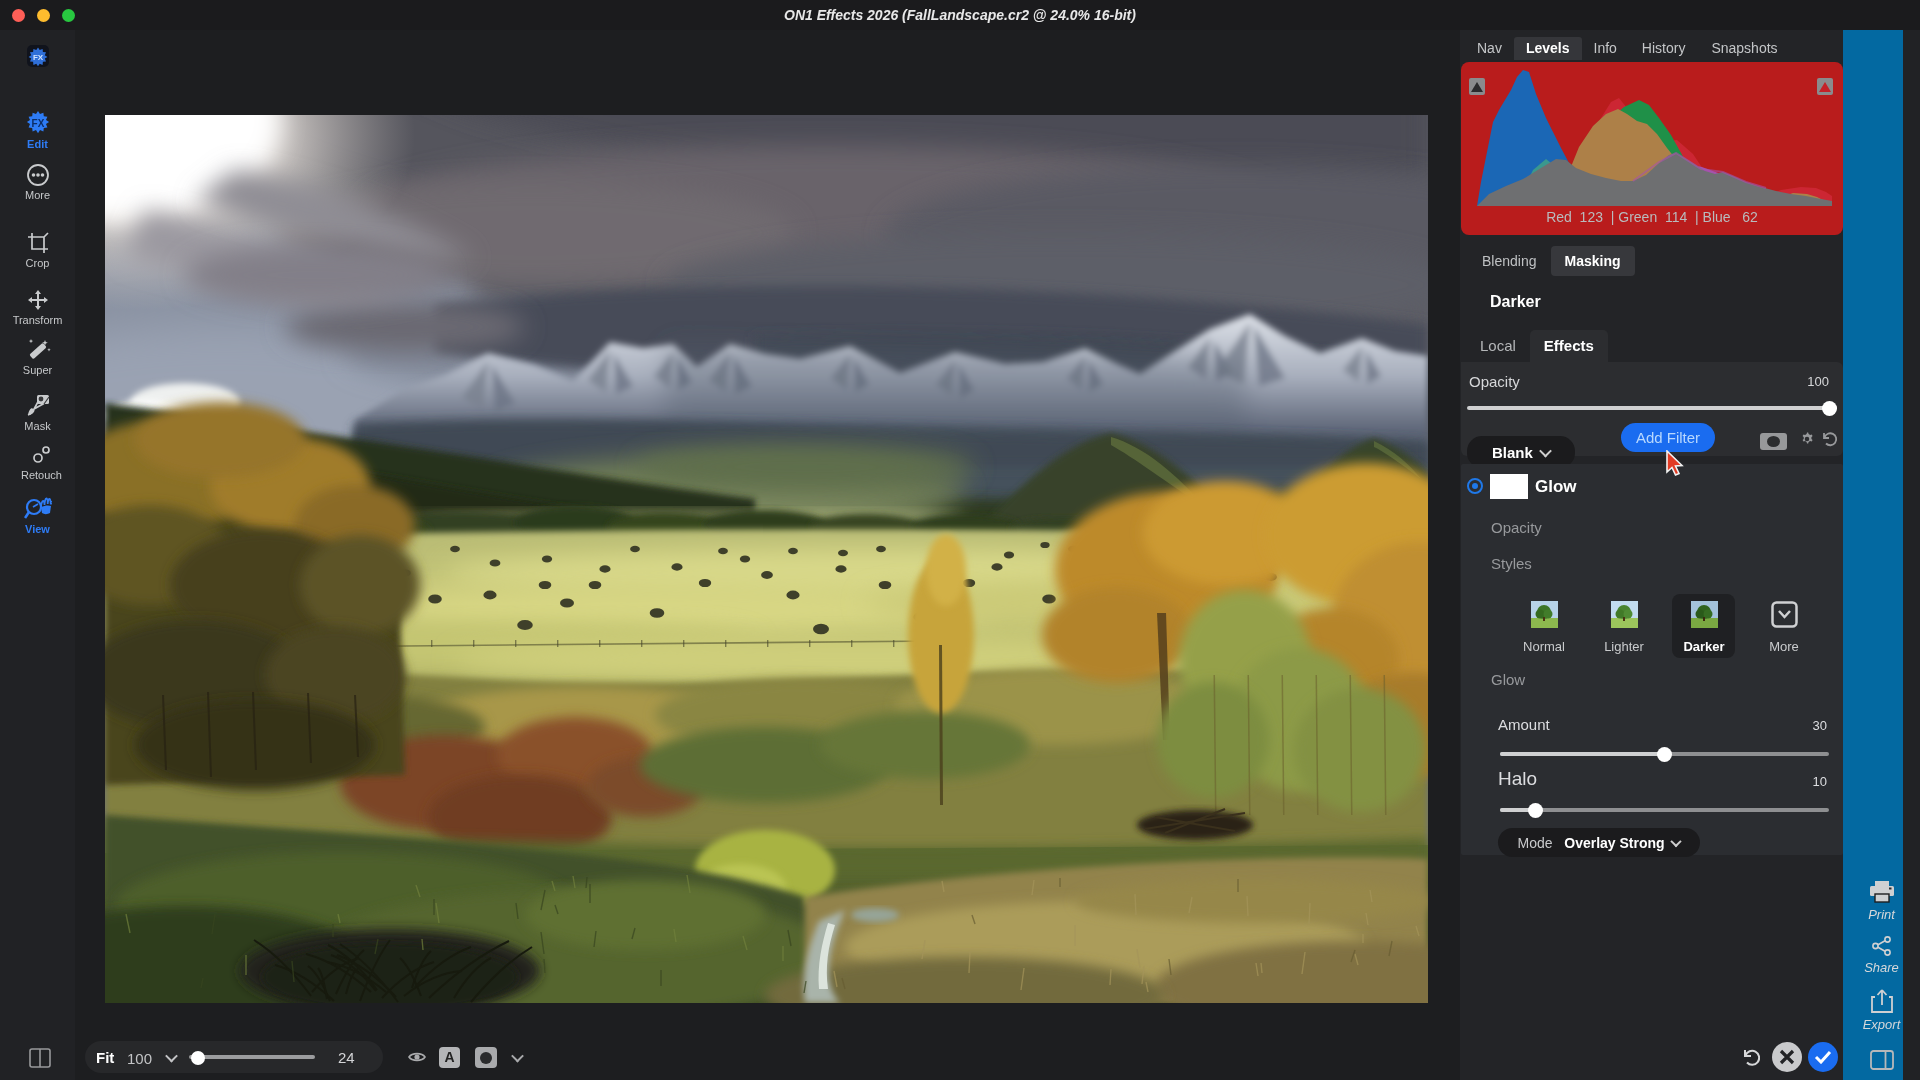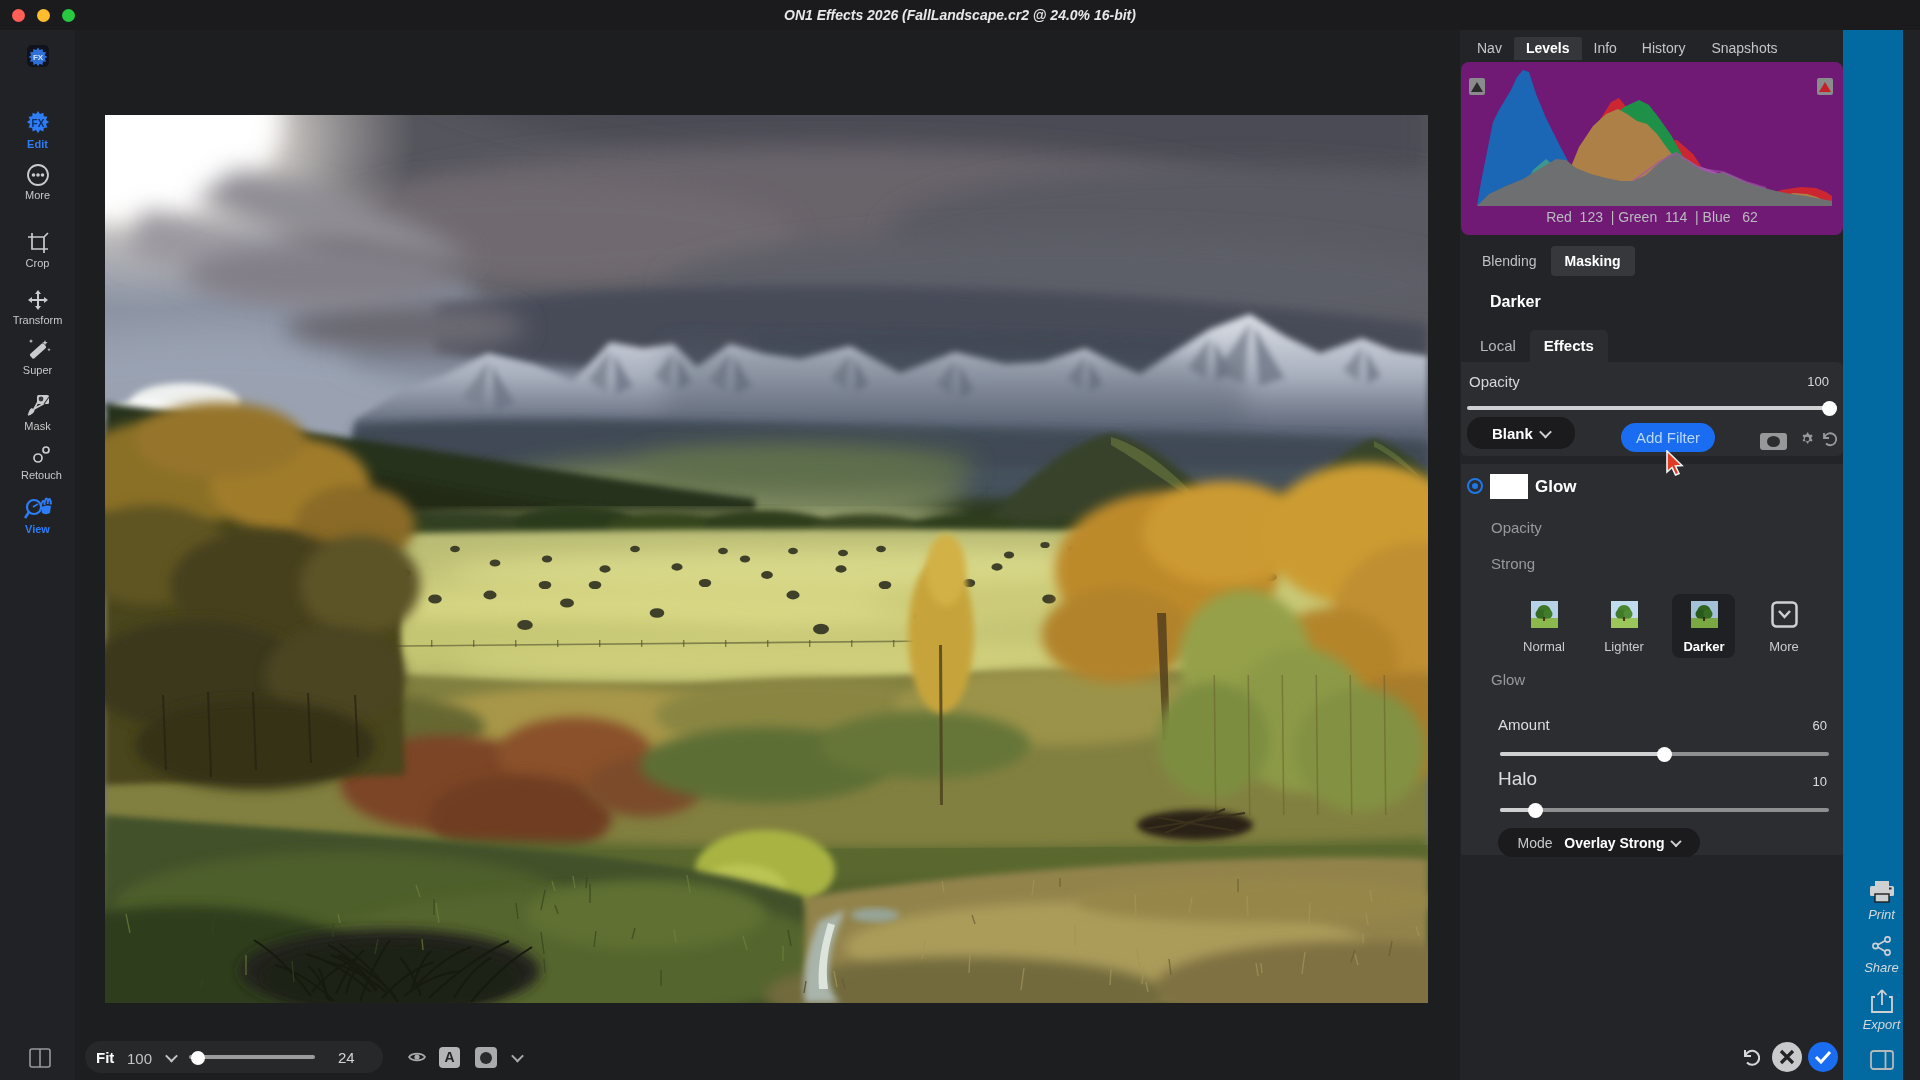--- a/index.html
+++ b/index.html
@@ -16,21 +16,21 @@
 #leftrail { position:absolute; left:0; top:30px; width:75px; height:1050px; background:#212225; }
 
 #rightpanel { position:absolute; left:1460px; top:30px; width:383px; height:1050px; background:#232427; }
 #farright { position:absolute; left:1843px; top:30px; width:60px; height:1050px; background:#0369a1;font-style:italic; }
 
 #bottombar { position:absolute; left:75px; top:1016px; width:1385px; height:64px; background:#1d1e20; }
 
 .rtabs { position:absolute; left:8px; top:7px; height:23px; display:flex; align-items:center; color:#c4c6c8; font-size:14px; }
 .rtabs span { padding:0 12px; line-height:23px; }
 .rtabs .sel { background:#35363a; color:#fff; font-weight:bold; border-radius:3px 3px 0 0; }
-#histo { position:absolute; left:1px; top:32px; width:382px; height:173px; background:#701a75; border-radius:8px; }
+#histo { position:absolute; left:1px; top:32px; width:382px; height:173px; background:#b91c1c; border-radius:8px; }
 .cliptri { position:absolute; top:16px; width:16px; height:17px; background:#8a8b8d; border-radius:2px; display:flex; align-items:center; justify-content:center; }
 #rgbline { position:absolute; left:0; top:147px; width:382px; text-align:center; color:#b9bbbd; font-size:14px; }
 .btabs { position:absolute; top:216px; left:8px; display:flex; color:#bfc1c3; font-size:14px; }
 .btabs span { padding:0 14px; line-height:30px; }
 .btabs .sel { background:#37383c; color:#fff; font-weight:bold; border-radius:4px; }
 #layers { position:absolute; left:30px; top:263px; color:#fff; font-weight:bold; font-size:16px; }
 .ltabs { position:absolute; top:300px; left:6px; display:flex; color:#b5b7b9; font-size:15px; }
 .ltabs span { padding:0 14px; line-height:32px; }
 .ltabs .sel { background:#2c2d30; color:#fff; font-weight:bold; border-radius:5px 5px 0 0; }
 #opgroup { position:absolute; left:1px; top:332px; width:382px; height:94px; background:#2c2d30; border-radius:0 6px 6px 6px; }
@@ -507,40 +507,40 @@
     <div class="ltabs">
         <span>Local</span>
         <span class="sel">Effects</span>
       </div>
     <div id="opgroup">
       <div style="position:absolute;left:8px;top:11px;font-size:15px;color:#d6d7d9;">Opacity</div>
       <div style="position:absolute;right:14px;top:12px;font-size:13px;color:#d6d7d9;">100</div>
       <div class="slider" style="position:absolute;left:6px;top:44px;width:370px;">
           <div class="knob" style="left:362px;"></div>
         </div>
-      <div class="pill" style="position:absolute;left:6px;top:55px;width:108px;height:32px;font-size:15px;">Blank&nbsp;&nbsp;<span class="chev"></span></div>
+      <div class="pill" style="position:absolute;left:6px;top:74px;width:108px;height:32px;font-size:15px;">Blank&nbsp;&nbsp;<span class="chev"></span></div>
       <div class="pill" style="position:absolute;left:160px;top:61px;width:94px;height:29px;background:#1a6cf0;color:#b8d8fe;font-size:15px;font-weight:normal;">Add Filter</div>
       <div style="position:absolute;left:299px;top:71px;width:27px;height:17px;background:#97989a;border-radius:3px;">
           <div style="position:absolute;left:7px;top:3px;width:13px;height:11px;background:#2c2d2f;border-radius:50%;"></div>
         </div>
       <svg style="position:absolute;left:336px;top:67px;" width="20" height="20" viewBox="0 0 20 20">
           <path fill="#98999b" d="M10,3.5 l1.2,0 .4,1.6a5 5 0 0 1 1.5,.9 l1.6,-.5 .9,1.5 -1.2,1.2a5 5 0 0 1 0,1.7 l1.2,1.2 -.9,1.5 -1.6,-.5a5 5 0 0 1 -1.5,.9 l-.4,1.6 -1.2,0 -.4,-1.6a5 5 0 0 1 -1.5,-.9 l-1.6,.5 -.9,-1.5 1.2,-1.2a5 5 0 0 1 0,-1.7 l-1.2,-1.2 .9,-1.5 1.6,.5a5 5 0 0 1 1.5,-.9 Z M10,7.7 a2.3,2.3 0 1 0 0,4.6 a2.3,2.3 0 1 0 0,-4.6 Z"></path>
         </svg>
       <svg style="position:absolute;left:359px;top:69px;" width="18" height="16" viewBox="0 0 18 16">
           <path d="M4,2 L4,7 L9,7 M4.5,6.5 A6,6 0 1 1 6,12.5" fill="none" stroke="#98999b" stroke-width="1.8"></path>
         </svg>
     </div>
     <div id="glowpanel">
       <div style="position:absolute;left:6px;top:14px;width:16px;height:16px;border-radius:50%;border:2px solid #1f78e8;">
           <div style="position:absolute;left:3px;top:3px;width:6px;height:6px;border-radius:50%;background:#1f78e8;"></div>
         </div>
       <div style="position:absolute;left:29px;top:10px;width:38px;height:25px;background:#fff;"></div>
       <div style="position:absolute;left:74px;top:13px;font-size:17px;font-weight:bold;color:#fff;">Glow</div>
       <div class="dim" style="position:absolute;left:30px;top:55px;font-size:15px;">Opacity</div>
-      <div class="dim" style="position:absolute;left:30px;top:91px;font-size:15px;">Strong</div>
+      <div class="dim" style="position:absolute;left:30px;top:91px;font-size:15px;">Styles</div>
       <div style="position:absolute;left:211px;top:130px;width:63px;height:64px;background:#1f2023;border-radius:8px;"></div>
       <div class="styitem" style="left:55px;top:137px;width:56px;"><svg class="thumb" width="27" height="27" viewBox="0 0 27 27">
             <rect width="27" height="27" fill="#b7d3e8"></rect>
             <rect y="17" width="27" height="10" fill="#8cb84e"></rect>
             <circle cx="13" cy="11" r="7" fill="#3d7626"></circle>
             <circle cx="9" cy="13" r="4.5" fill="#356a20"></circle>
             <circle cx="17" cy="13" r="4.5" fill="#417c2a"></circle>
             <rect x="12" y="16" width="2" height="4" fill="#4a3214"></rect>
           </svg><div>Normal</div></div>
       <div class="styitem" style="left:135px;top:137px;width:56px;"><svg class="thumb" width="27" height="27" viewBox="0 0 27 27">
@@ -558,21 +558,21 @@
             <circle cx="9" cy="13" r="4.5" fill="#2a5a1a"></circle>
             <circle cx="17" cy="13" r="4.5" fill="#356c22"></circle>
             <rect x="12" y="16" width="2" height="4" fill="#3c2810"></rect>
           </svg><div>Darker</div></div>
       <div class="styitem" style="left:295px;top:137px;width:56px;"><svg class="thumb" width="27" height="27" viewBox="0 0 27 27">
             <rect x="1.5" y="1.5" width="24" height="24" rx="4" fill="none" stroke="#cfd0d2" stroke-width="2.5"></rect>
             <path d="M8,10 L13.5,16 L19,10" fill="none" stroke="#cfd0d2" stroke-width="2.5"></path>
           </svg><div>More</div></div>
       <div class="dim" style="position:absolute;left:30px;top:207px;font-size:15px;">Glow</div>
       <div style="position:absolute;left:37px;top:252px;font-size:15px;color:#dcdde0;">Amount</div>
-      <div style="position:absolute;right:16px;top:254px;font-size:13px;color:#dcdde0;">60</div>
+      <div style="position:absolute;right:16px;top:254px;font-size:13px;color:#dcdde0;">30</div>
       <div class="slider" style="position:absolute;left:39px;top:288px;width:329px;background:#8e8f91;">
           <div style="position:absolute;left:0;top:0;width:164px;height:4px;background:#cfd0d1;border-radius:2px;"></div>
           <div class="knob" style="left:164px;"></div>
         </div>
       <div style="position:absolute;left:37px;top:304px;font-size:19px;color:#dcdde0;">Halo</div>
       <div style="position:absolute;right:16px;top:310px;font-size:13px;color:#dcdde0;">10</div>
       <div class="slider" style="position:absolute;left:39px;top:344px;width:329px;background:#8e8f91;">
           <div style="position:absolute;left:0;top:0;width:35px;height:4px;background:#cfd0d1;border-radius:2px;"></div>
           <div class="knob" style="left:35px;"></div>
         </div>

